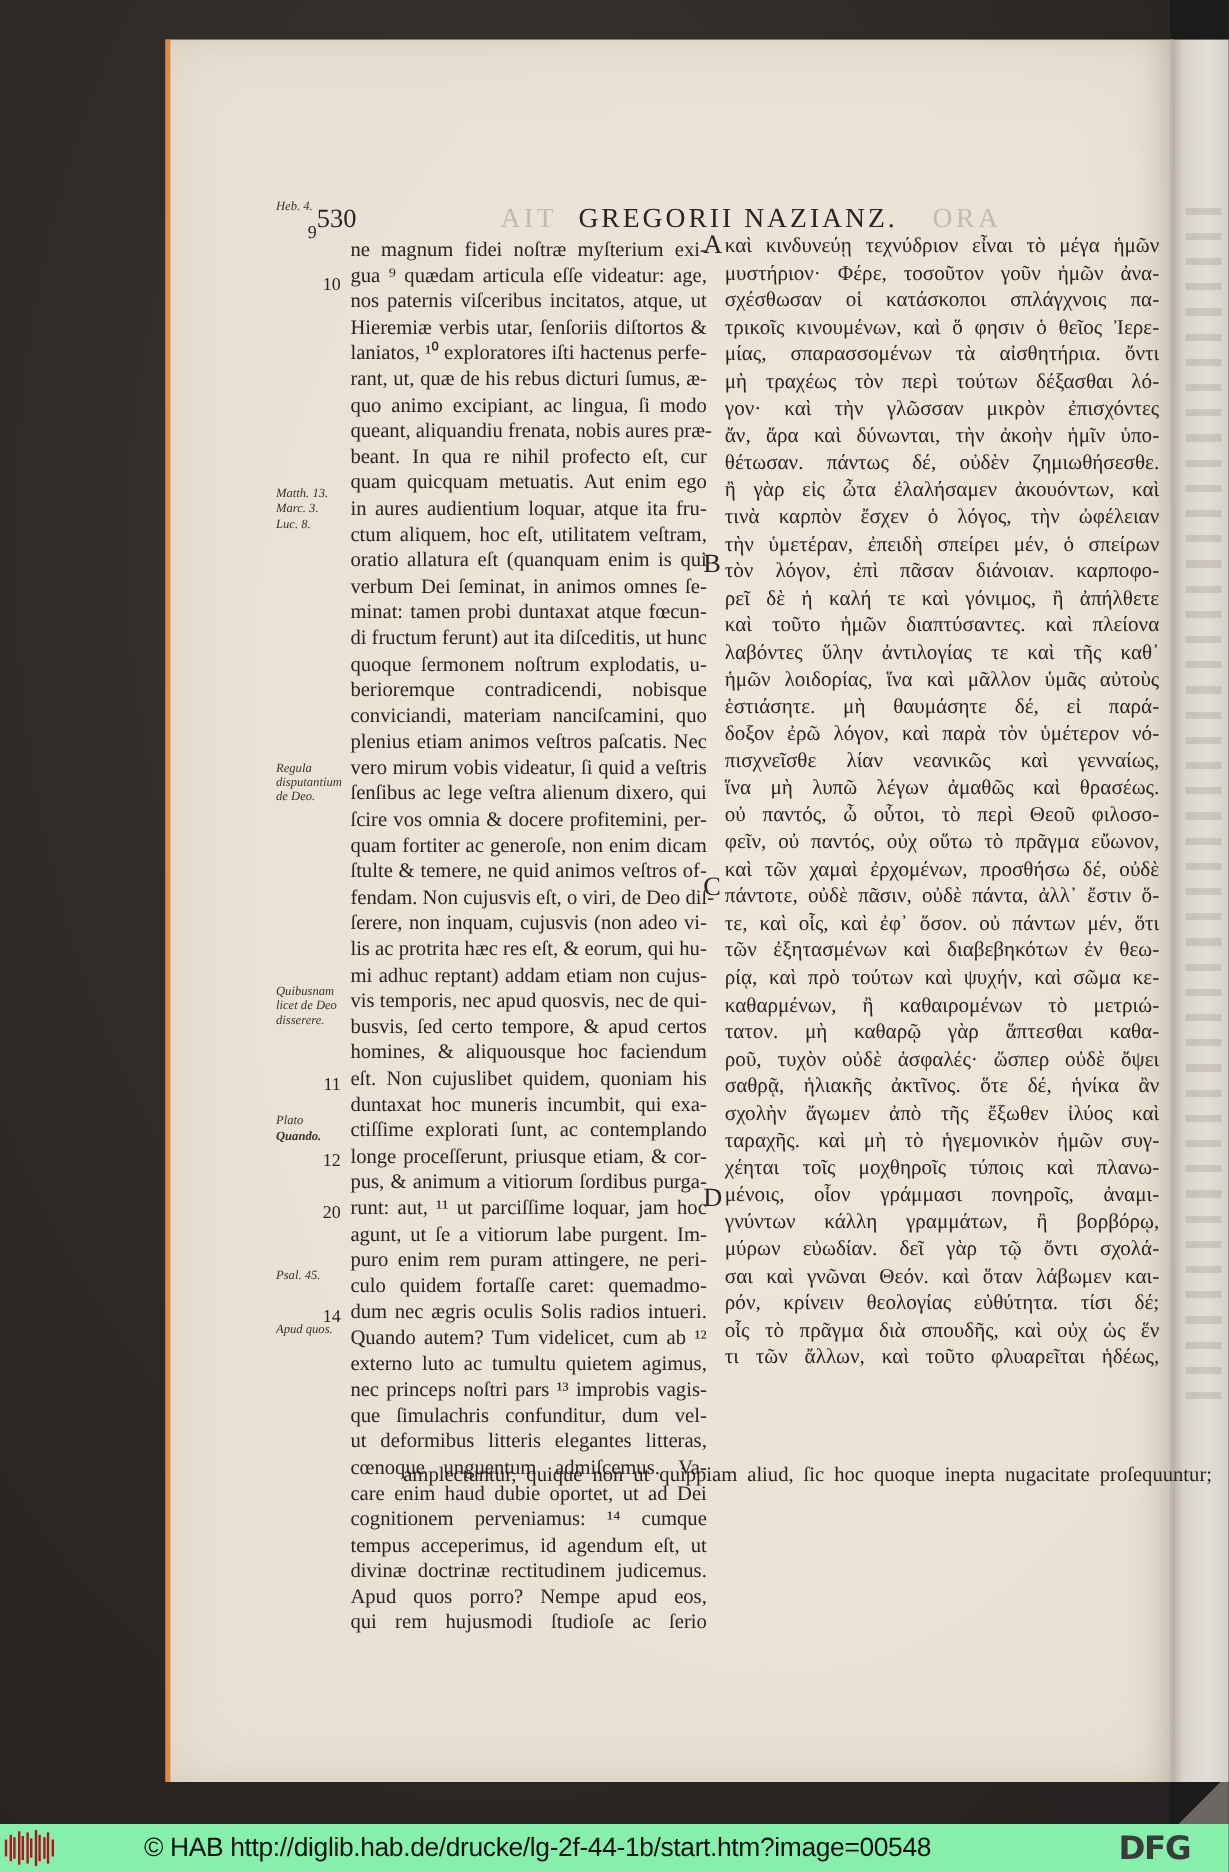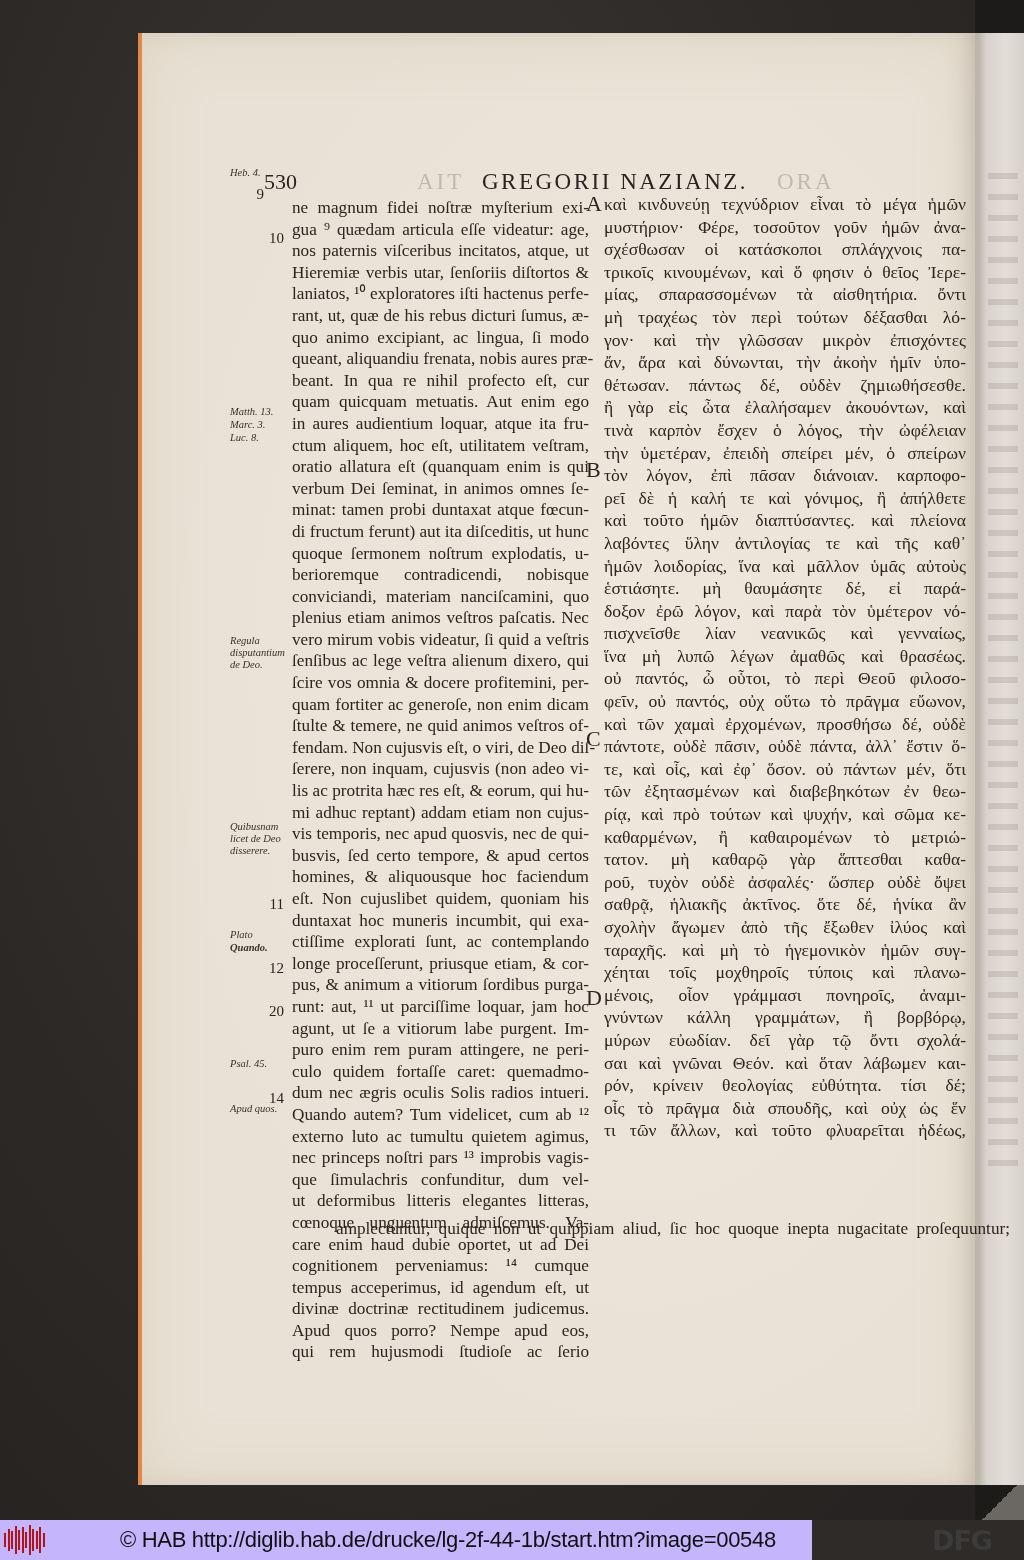--- a/index.html
+++ b/index.html
@@ -40,21 +40,21 @@
   .latin-col .ln { height: 21.6px; font-size: 17.2px; line-height: 21.6px; color: #2b241e;
     white-space: nowrap; text-align: justify; text-align-last: justify; }
 
   .greek-col { position: absolute; left: 462px; top: 160px; width: 362px; }
   .greek-col .ln { height: 22.6px; font-size: 17.6px; line-height: 22.6px; 
     color: #2b241e; white-space: nowrap; text-align: justify; text-align-last: justify; }
 
   .last-line { position: absolute; left: 150px; top: 1186px; width: 674px; font-size: 17.2px;
     color: #2b241e; white-space: nowrap; text-align: justify; text-align-last: justify; margin-left: 44px; }
 
-  .footer { position: absolute; left: 0; top: 1520px; width: 812px; height: 40px; background: #c4b5fd; }
+  .footer { position: absolute; left: 0; top: 1520px; width: 1024px; height: 40px; background: #86efac; }
   .hab-logo { position: absolute; left: 4px; top: 4px; width: 44px; height: 32px; display: flex; align-items: center; gap: 1.5px; }
   .hab-logo span { display: block; width: 2px; background: #b0141c; }
   .footer-text { position: absolute; left: 120px; top: 7px; font-family: "Liberation Sans", sans-serif;
     font-size: 22px; color: #111; letter-spacing: -0.3px; }
   .dfg-logo { position: absolute; left: 932px; top: 5px; font-family: "DejaVu Sans", sans-serif;
     font-weight: bold; font-size: 27px; color: #3b3b3b; letter-spacing: -1px; }
 </style>
 </head>
 <body>
 

